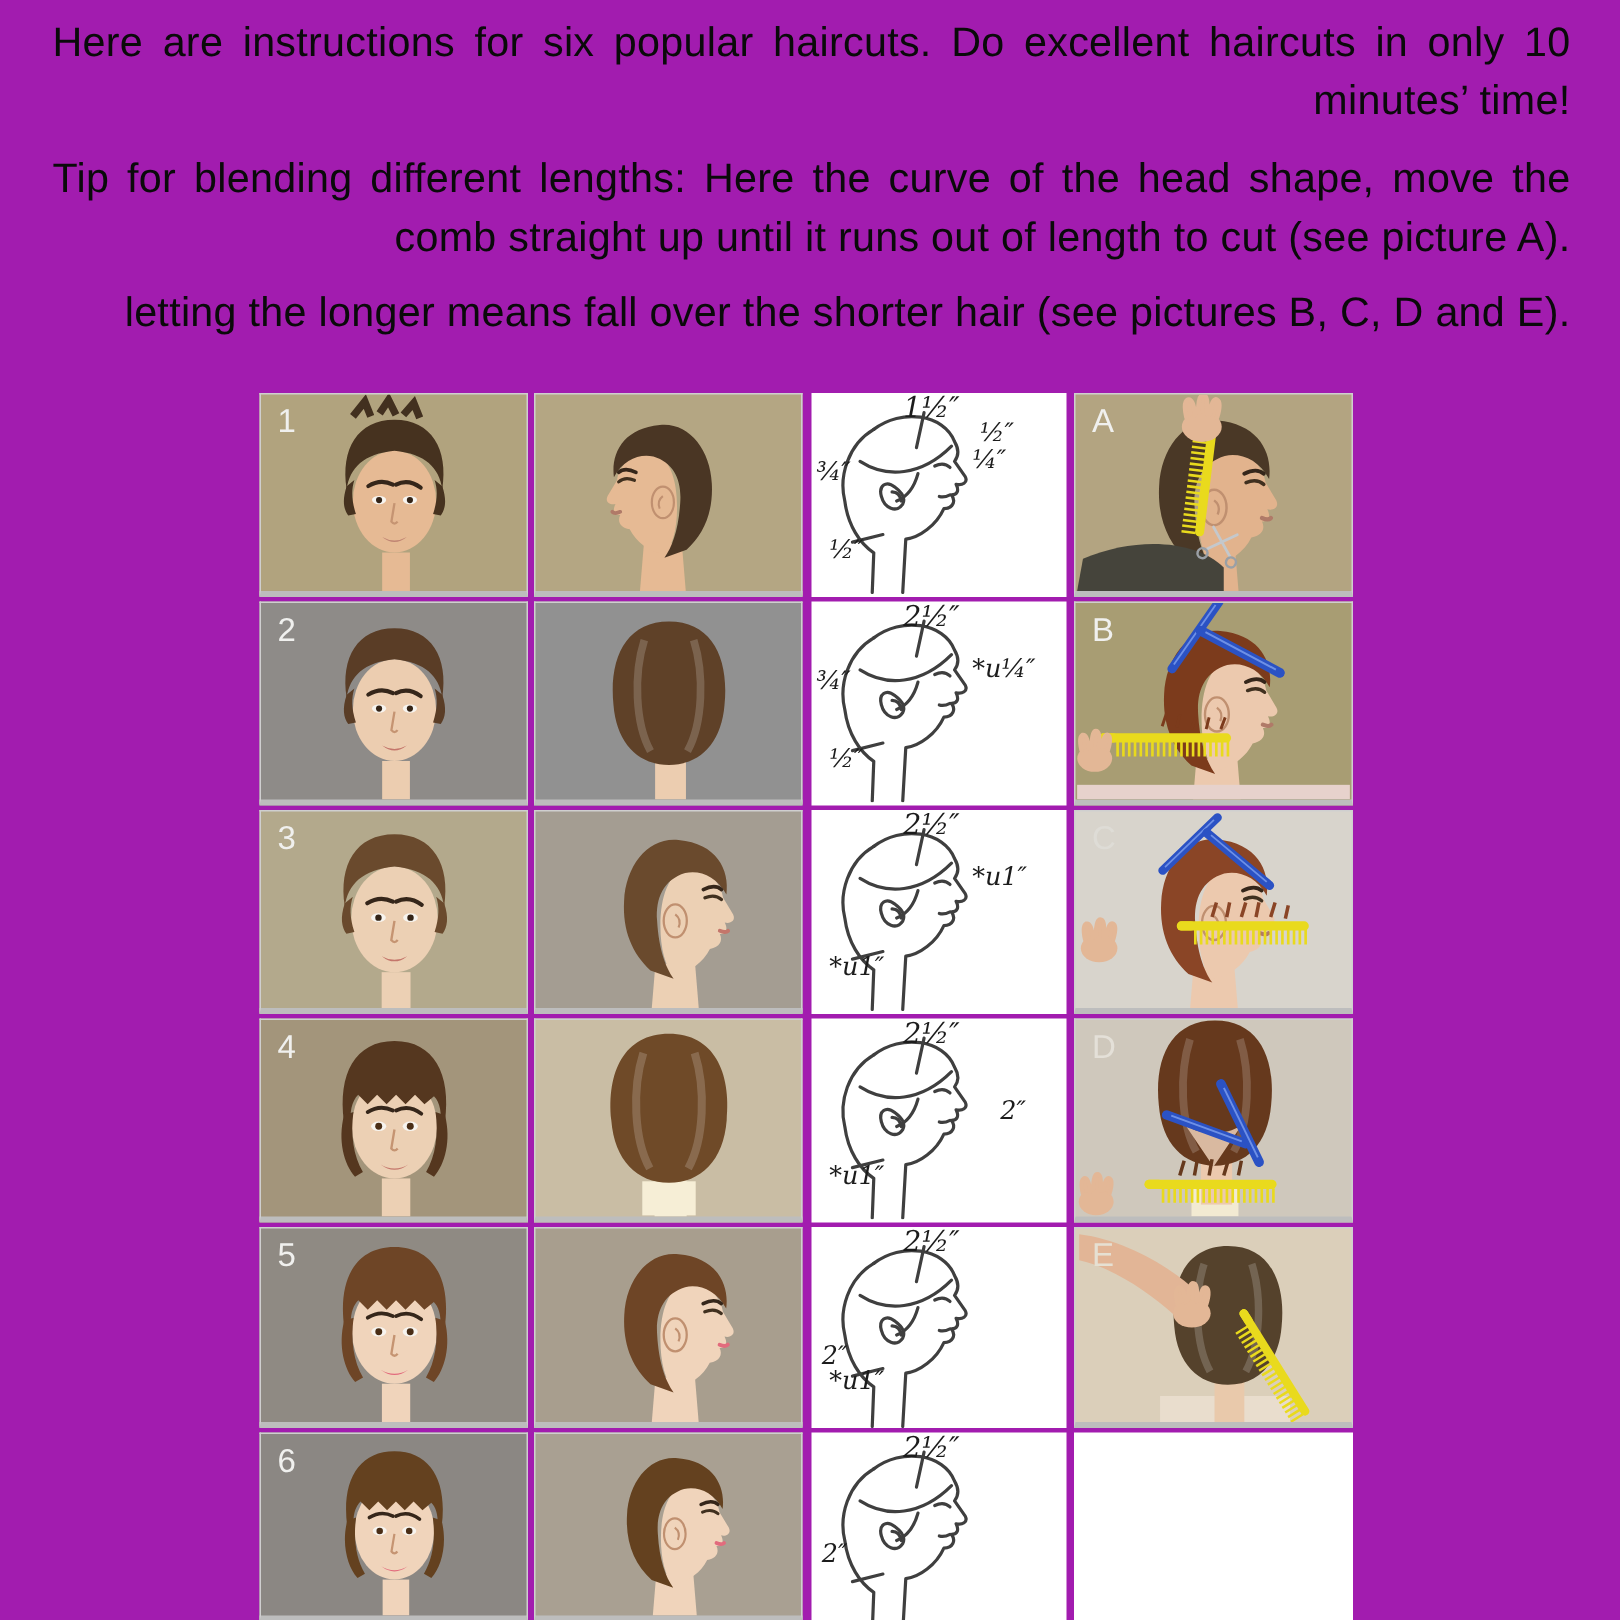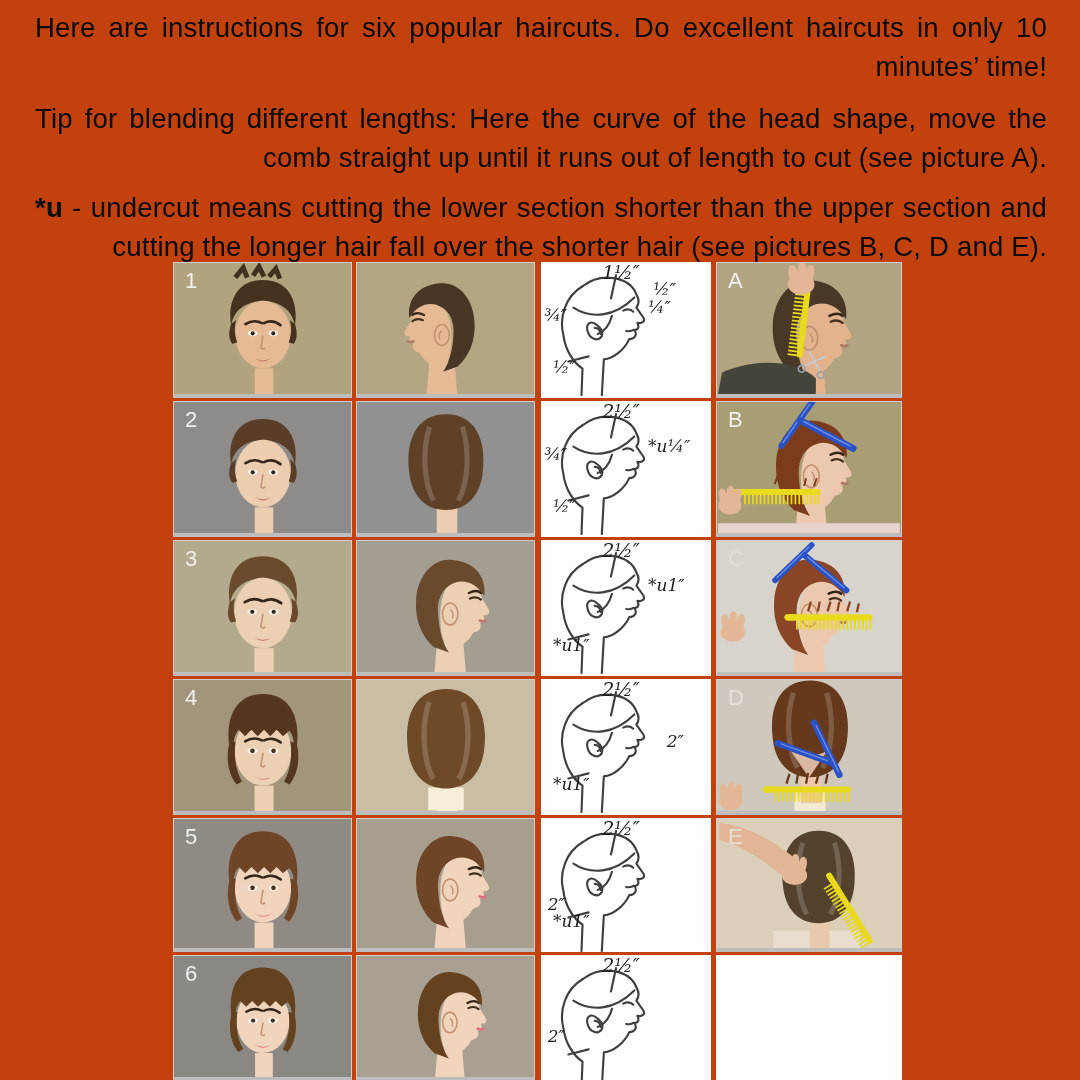--- a/index.html
+++ b/index.html
@@ -1,16 +1,16 @@
 <!DOCTYPE html>
 <html><head>
 <meta charset="utf-8">
 <style>
   html,body{margin:0;padding:0;}
-  #page{position:relative;width:1080px;height:1080px;background:#c2410c;
+  #page{position:relative;width:1080px;height:1080px;background:#a21caf;
         font-family:"Liberation Sans",sans-serif;color:#0a0a0a;overflow:hidden;}
 
   
   .para{position:absolute;left:35px;width:1012px;font-size:27.5px;line-height:39px;
         letter-spacing:.2px;}
   .jline{text-align:justify;text-align-last:justify;}
   .lline{text-align:right;}
   #p1{top:8px;} #p2{top:99px;} #p3{top:188px;}
   .b{font-weight:bold;}
 
@@ -149,22 +149,21 @@
 
   <div class="para" id="p1">
     <div class="jline">Here are instructions for six popular haircuts. Do excellent haircuts in only 10</div>
     <div class="lline">minutes’ time!</div>
   </div>
   <div class="para" id="p2">
     <div class="jline">Tip for blending different lengths:  Here the curve of the head shape, move the</div>
     <div class="lline">comb straight up until it runs out of length to cut (see picture A).</div>
   </div>
   <div class="para" id="p3">
-    <div class="jline"><span class="b">*u</span><span> - undercut means cutting the lower section shorter than the upper section and</span></div>
-    <div class="lline">cutting the longer hair fall over the shorter hair (see pictures B, C, D and E).</div>
+    <div class="lline">letting the longer means fall over the shorter hair (see pictures B, C, D and E).</div>
   </div>
 
   <div id="grid">
 
     <div class="hrow h136">
       <div class="cell photo c-front bg-r1">
         <span class="numlbl">1</span>
         <svg class="scene" viewBox="0 0 179 131">
           <path d="M62,14 l8,-10 4,10 M80,12 l6,-9 5,10 M96,13 l7,-8 4,10" stroke="#42301f" stroke-width="5" fill="none"></path>
           <use href="#head-front" x="38" y="8" width="104" height="129" style="--hair:#46321f;--skin:#e6ba94;--lip:#c08573"></use>

